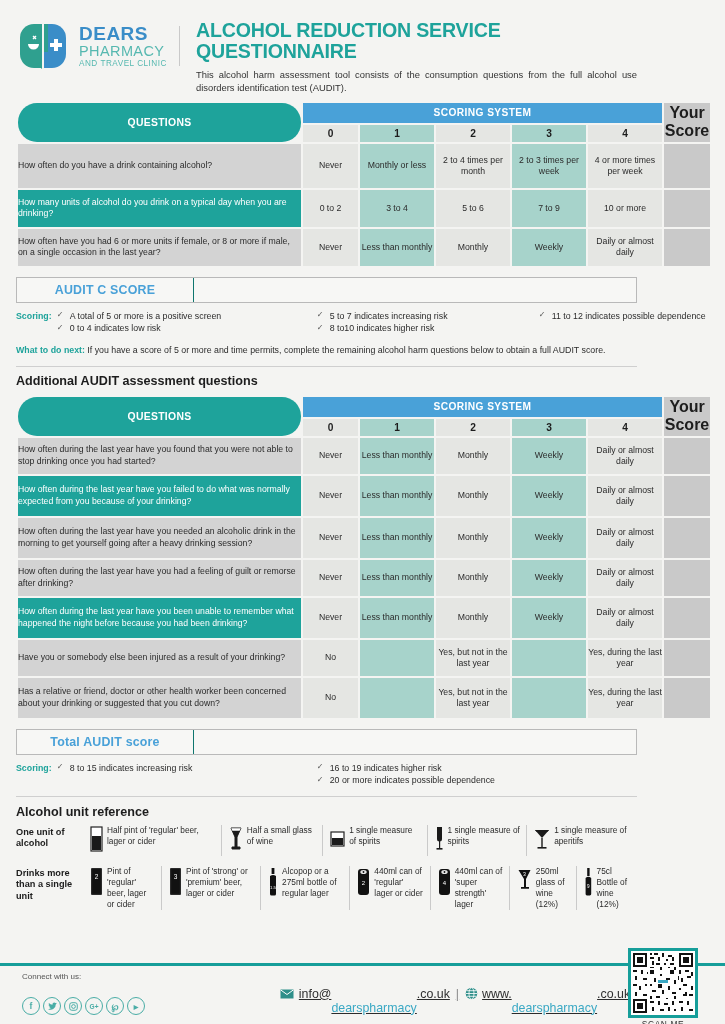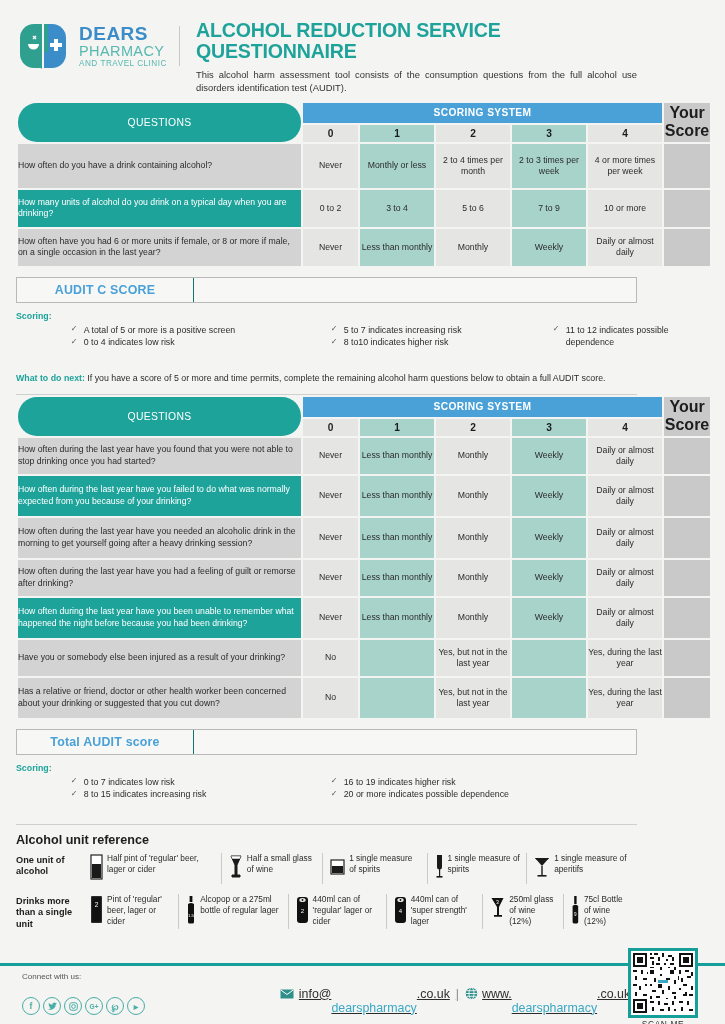--- a/index.html
+++ b/index.html
@@ -26,21 +26,21 @@
   .head-title{
     font-size:19.6px;font-weight:bold;color:#1ea39b;letter-spacing:-0.2px;
     line-height:1.05;margin:2px 0 7px 0;
   }
   .head-sub{font-size:9.4px;line-height:1.42;color:#333;text-align:justify;max-width:512px;}
 
   
   .tblwrap{margin:0 16px;}
   table.q{border-collapse:separate;border-spacing:2px;width:692px;table-layout:fixed;}
   table.q td,table.q th{padding:0;vertical-align:middle;}
-  .hq{background:#1ea39b;color:#fff;font-size:10.4px;font-weight:normal;text-align:center;letter-spacing:.3px;border-radius:19px;}
+  .hq{background:#1ea39b;color:#fff;font-size:10.4px;font-weight:bold;text-align:center;letter-spacing:.3px;border-radius:19px;}
   .hscore{background:#49a1d8;color:#fff;font-size:10.2px;font-weight:bold;text-align:center;letter-spacing:.4px;height:20px;}
   .hys{background:#c9c9c9;color:#1d1d1d;font-size:16px;font-weight:bold;text-align:center;line-height:1.12;}
   .num{font-size:10.2px;font-weight:bold;text-align:center;height:17px;color:#1d1d1d;}
   .num.gray{background:#e5e6e3;}
   .num.teal{background:#a7d3cb;}
   td.qtext{font-size:8.7px;line-height:1.3;padding:5px 6px 5px 7px;color:#2b2b2b;}
   td.qtext.lite{background:#d3d3d3;}
   td.qtext.fill{background:#1ea39b;color:#fff;}
   td.opt{font-size:8.7px;line-height:1.25;text-align:center;color:#2b2b2b;padding:2px 2px;}
   td.opt.g{background:#e5e6e3;}
@@ -51,21 +51,21 @@
   .scorebox{margin:9px 16px 0 16px;display:flex;border:1px solid #b9b9b9;background:#f7f7f5;height:24px;}
   .scorebox .lbl{width:176px;display:flex;align-items:center;justify-content:center;
     font-size:12.4px;font-weight:bold;color:#49a1d8;border-right:1px solid #0f766e;letter-spacing:.2px;}
   .scorebox .inp{flex:1;}
 
   .scoring{margin:7px 16px 0 16px;display:flex;font-size:8.8px;line-height:1.42;}
   .scoring .tag{color:#1ea39b;font-weight:bold;flex:0 0 auto;padding-right:5px;}
   .scoring .cols{display:flex;flex:1;}
   .scoring .col{padding-right:10px;}
   .scoring li{list-style:none;position:relative;padding-left:13px;}
-  .scoring ul{margin:14px;padding:0;}
+  .scoring ul{margin:0;padding:0;}
   .scoring li:before{content:"\2713";position:absolute;left:0;top:-0.5px;font-size:8px;color:#555;}
   .c1{width:250px;} .c2{width:212px;} .c3{width:170px;}
 
   .whatnext{margin:9px 16px 0 16px;font-size:8.8px;line-height:1.45;}
   .whatnext b{color:#1ea39b;}
   .rule{height:1px;background:#cfcfcf;margin:9px 16px 0 16px;}
   .sect-h{margin:7px 16px 7px 16px;font-size:12.6px;font-weight:bold;color:#1d1d1d;}
 
   
   .unit-h{margin:8px 16px 6px 16px;font-size:12.6px;font-weight:bold;color:#1d1d1d;}
@@ -209,20 +209,21 @@
       </ul>
         </div>
     </div>
   </div>
 
   <div class="whatnext">
     <b>What to do next:</b><span> If you have a score of 5 or more and time permits, complete the remaining alcohol harm questions below to obtain a full AUDIT score.</span>
   </div>
 
   <div class="rule"></div>
+  <div class="sect-h">Additional AUDIT assessment questions</div>
 
   <div class="tblwrap">
     <table class="q">
       <colgroup>
         <col style="width:283px">
           <col style="width:55px">
           <col style="width:74px">
         <col style="width:74px">
           <col style="width:74px">
           <col style="width:74px">
@@ -315,21 +316,20 @@
   <div class="scorebox">
     <div class="lbl">Total AUDIT score</div>
     <div class="inp"></div>
   </div>
 
   <div class="scoring">
     <div class="tag">Scoring:</div>
     <div class="cols">
       <div class="col c1">
           <ul>
-        <li>0 to 7 indicates low risk</li>
         <li>8 to 15 indicates increasing risk</li>
       </ul>
         </div>
       <div class="col c2" style="width:300px">
           <ul>
         <li>16 to 19 indicates higher risk</li>
         <li>20 or more indicates possible dependence</li>
       </ul>
         </div>
     </div>
@@ -385,20 +385,28 @@
   <div class="unitrow" style="margin-top:10px">
     <div class="unitlabel">Drinks more than a single unit</div>
     <div class="units">
       <div class="unit">
         <span class="ic"><svg width="13" height="30" viewBox="0 0 13 30">
               <rect x="1" y="1" width="11" height="27" rx="1" fill="#2b2b2b"></rect>
               <rect x="2.2" y="2.2" width="8.6" height="24.6" fill="#111"></rect>
               <text x="6.5" y="12" font-size="6.5" fill="#fff" text-anchor="middle" font-family="Liberation Sans">2</text>
             </svg></span>
         <span class="tx">Pint of 'regular' beer, lager or cider</span>
+      </div>
+      <div class="unit">
+        <span class="ic"><svg width="13" height="30" viewBox="0 0 13 30">
+              <rect x="1" y="1" width="11" height="27" rx="1" fill="#2b2b2b"></rect>
+              <rect x="2.2" y="2.2" width="8.6" height="24.6" fill="#111"></rect>
+              <text x="6.5" y="12" font-size="6.5" fill="#fff" text-anchor="middle" font-family="Liberation Sans">3</text>
+            </svg></span>
+        <span class="tx">Pint of 'strong' or 'premium' beer, lager or cider</span>
       </div>
       <div class="unit">
         <span class="ic"><svg width="10" height="30" viewBox="0 0 10 30">
               <rect x="3.6" y="1" width="2.8" height="6" fill="#111"></rect>
               <path d="M2 9 q3-2 6 0 v18 a1.5 1.5 0 0 1 -1.5 1.5 h-3 a1.5 1.5 0 0 1 -1.5 -1.5 z" fill="#111"></path>
               <text x="5" y="22" font-size="4.4" fill="#fff" text-anchor="middle" font-family="Liberation Sans">1.5</text>
             </svg></span>
         <span class="tx">Alcopop or a 275ml bottle of regular lager</span>
       </div>
       <div class="unit">

